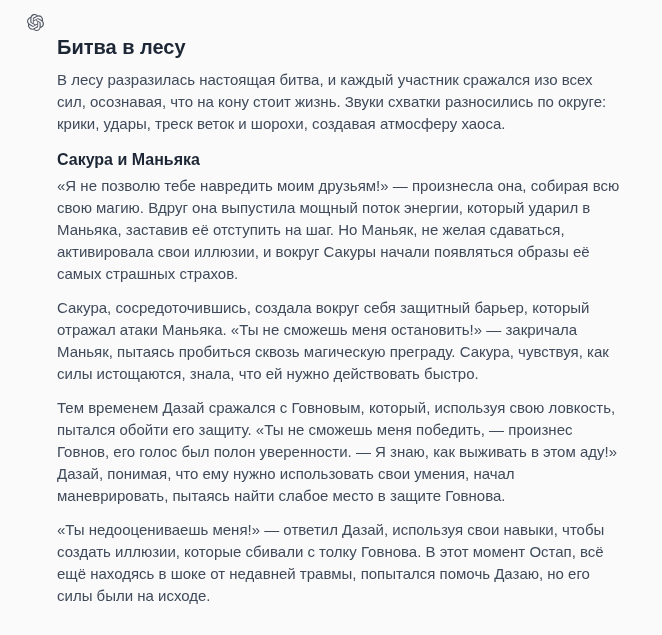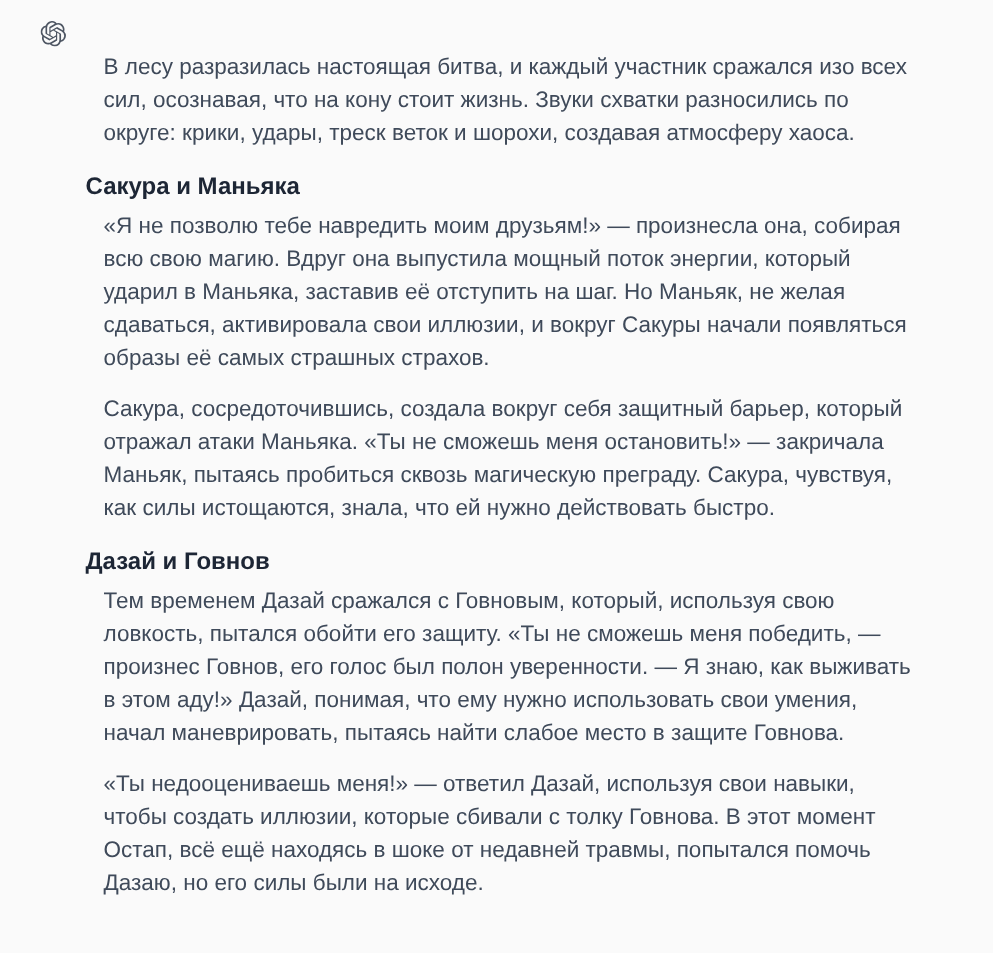--- a/index.html
+++ b/index.html
@@ -30,45 +30,45 @@
   .title {
     font-size: 20px;
     line-height: 26px;
     font-weight: 700;
     color: #1d2635;
     margin: 0 0 9px;
   }
   .para {
     font-size: 15px;
     line-height: 22px;
-    margin: 0 12px 12px;
+    margin: 0 0 12px;
   }
   .heading {
     font-size: 16px;
     line-height: 20px;
     font-weight: 700;
     color: #1d2635;
     margin: 15px 0 5px;
   }
 </style>
 </head>
 <body>
 
 <main class="canvas">
   <div class="message">
     <div class="avatar">
       <svg viewBox="0 0 24 24" aria-hidden="true">
         <path d="M22.2819 9.8211a5.9847 5.9847 0 0 0-.5157-4.9108 6.0462 6.0462 0 0 0-6.5098-2.9A6.0651 6.0651 0 0 0 4.9807 4.1818a5.9847 5.9847 0 0 0-3.9977 2.9 6.0462 6.0462 0 0 0 .7427 7.0966 5.98 5.98 0 0 0 .511 4.9107 6.051 6.051 0 0 0 6.5146 2.9001A5.9847 5.9847 0 0 0 13.2599 24a6.0557 6.0557 0 0 0 5.7718-4.2058 5.9894 5.9894 0 0 0 3.9977-2.9001 6.0557 6.0557 0 0 0-.7475-7.073zM13.2599 22.4301a4.4755 4.4755 0 0 1-2.8764-1.0408l.1419-.0804 4.7783-2.7582a.7948.7948 0 0 0 .3927-.6813v-6.7369l2.02 1.1686a.071.071 0 0 1 .038.0615v5.5826a4.504 4.504 0 0 1-4.4945 4.4849zm-9.6607-4.1254a4.4708 4.4708 0 0 1-.5346-3.0137l.142.0852 4.783 2.7582a.7712.7712 0 0 0 .7806 0l5.8428-3.3685v2.3324a.0804.0804 0 0 1-.0332.0615L9.74 19.9502a4.4992 4.4992 0 0 1-6.1408-1.6464zM2.3408 7.8956a4.485 4.485 0 0 1 2.3655-1.9728V11.6a.7664.7664 0 0 0 .3879.6765l5.8144 3.3543-2.0201 1.1685a.0757.0757 0 0 1-.071 0l-4.8303-2.7865A4.504 4.504 0 0 1 2.3408 7.8956zm16.5963 3.8558L13.1038 8.364 15.1192 7.2a.0757.0757 0 0 1 .071 0l4.8303 2.7913a4.4944 4.4944 0 0 1-.6765 8.1042v-5.6772a.79.79 0 0 0-.407-.667zm2.0107-3.0231l-.142-.0852-4.7735-2.7818a.7759.7759 0 0 0-.7854 0L9.409 9.2297V6.8974a.0662.0662 0 0 1 .0284-.0615l4.8303-2.7866a4.4992 4.4992 0 0 1 6.6802 4.66zM8.3065 12.863l-2.02-1.1638a.0804.0804 0 0 1-.038-.0567V6.0742a4.4992 4.4992 0 0 1 7.3757-3.4537l-.142.0805L8.704 5.459a.7948.7948 0 0 0-.3927.6813zm1.0976-2.3654l2.602-1.4998 2.6069 1.4998v2.9994l-2.5974 1.4997-2.6067-1.4997z"></path>
       </svg>
     </div>
     <article class="content">
+      <h1 class="title">Битва в лесу</h1>
       <p class="para">В лесу разразилась настоящая битва, и каждый участник сражался изо всех сил, осознавая, что на кону стоит жизнь. Звуки схватки разносились по округе: крики, удары, треск веток и шорохи, создавая атмосферу хаоса.</p>
 
       <h3 class="heading">Сакура и Маньяка</h3>
       <p class="para">«Я не позволю тебе навредить моим друзьям!» — произнесла она, собирая всю свою магию. Вдруг она выпустила мощный поток энергии, который ударил в Маньяка, заставив её отступить на шаг. Но Маньяк, не желая сдаваться, активировала свои иллюзии, и вокруг Сакуры начали появляться образы её самых страшных страхов.</p>
       <p class="para">Сакура, сосредоточившись, создала вокруг себя защитный барьер, который отражал атаки Маньяка. «Ты не сможешь меня остановить!» — закричала Маньяк, пытаясь пробиться сквозь магическую преграду. Сакура, чувствуя, как силы истощаются, знала, что ей нужно действовать быстро.</p>
 
-      <h3 class="heading">Дазай и Говнов</h3>
       <p class="para">Тем временем Дазай сражался с Говновым, который, используя свою ловкость, пытался обойти его защиту. «Ты не сможешь меня победить, — произнес Говнов, его голос был полон уверенности. — Я знаю, как выживать в этом аду!» Дазай, понимая, что ему нужно использовать свои умения, начал маневрировать, пытаясь найти слабое место в защите Говнова.</p>
       <p class="para">«Ты недооцениваешь меня!» — ответил Дазай, используя свои навыки, чтобы создать иллюзии, которые сбивали с толку Говнова. В этот момент Остап, всё ещё находясь в шоке от недавней травмы, попытался помочь Дазаю, но его силы были на исходе.</p>
     </article>
   </div>
 </main>
 
 </body></html>

